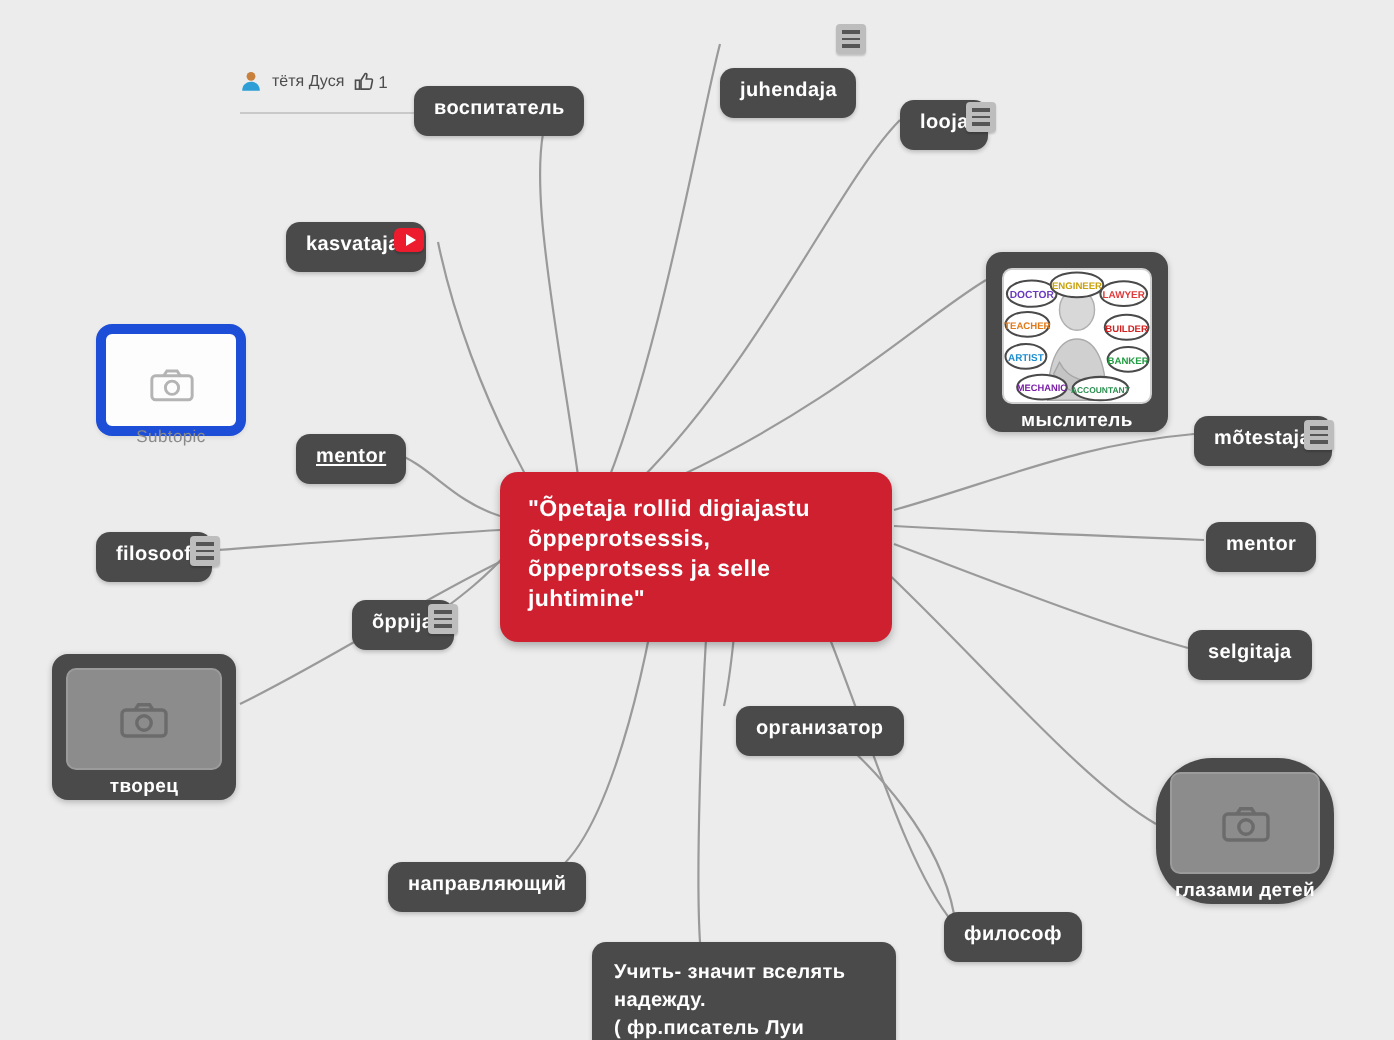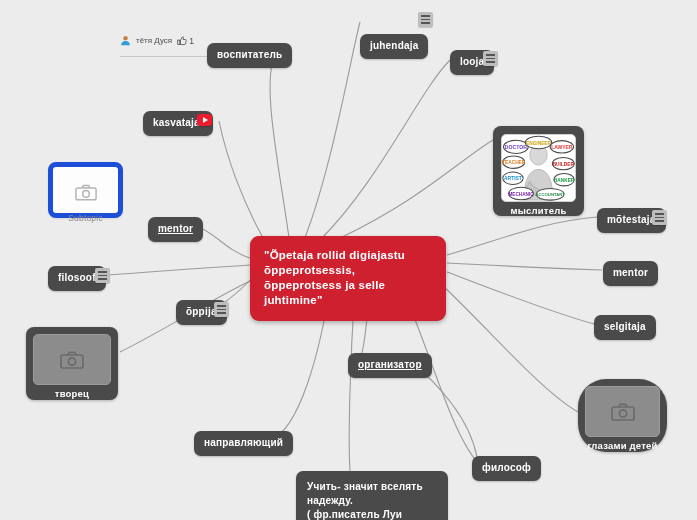--- a/index.html
+++ b/index.html
@@ -284,21 +284,21 @@
   <div class="note-icon" style="left:652px; top:210px;">
       <i></i>
       <i></i>
       <i></i>
     </div>
 
   <div class="node" style="left:603px; top:261px;">mentor</div>
 
   <div class="node" style="left:594px; top:315px;">selgitaja</div>
 
-  <div class="node" style="left:348px; top:353px;text-decoration:underline;">организатор</div>
+  <div class="node" style="left:368px; top:353px;">организатор</div>
 
   <div class="node" style="left:194px; top:431px;">направляющий</div>
 
   <div class="node" style="left:472px; top:456px;">философ</div>
 
   <div class="node quote" style="left:296px; top:471px;">
     <span>Учить- значит вселять надежду.</span><br>
     <span>( фр.писатель Луи Арагон)</span>
   </div>
 

